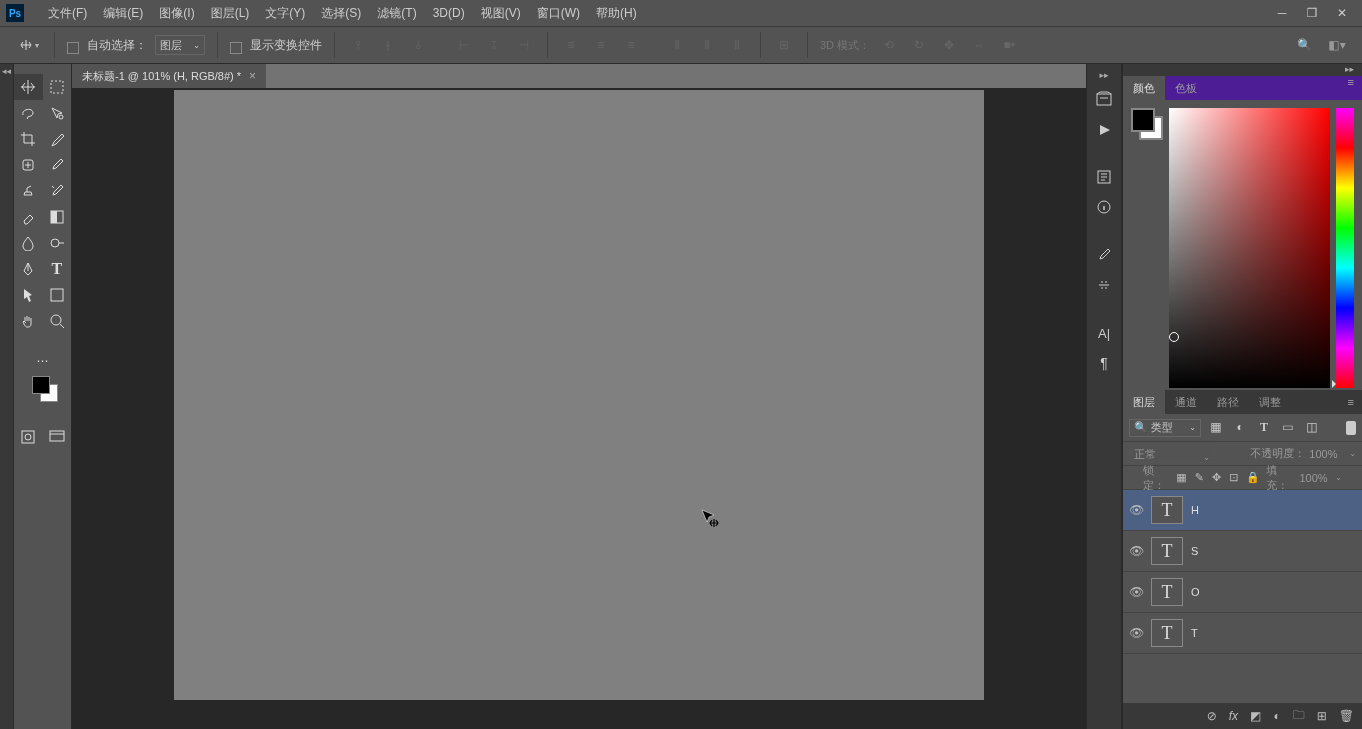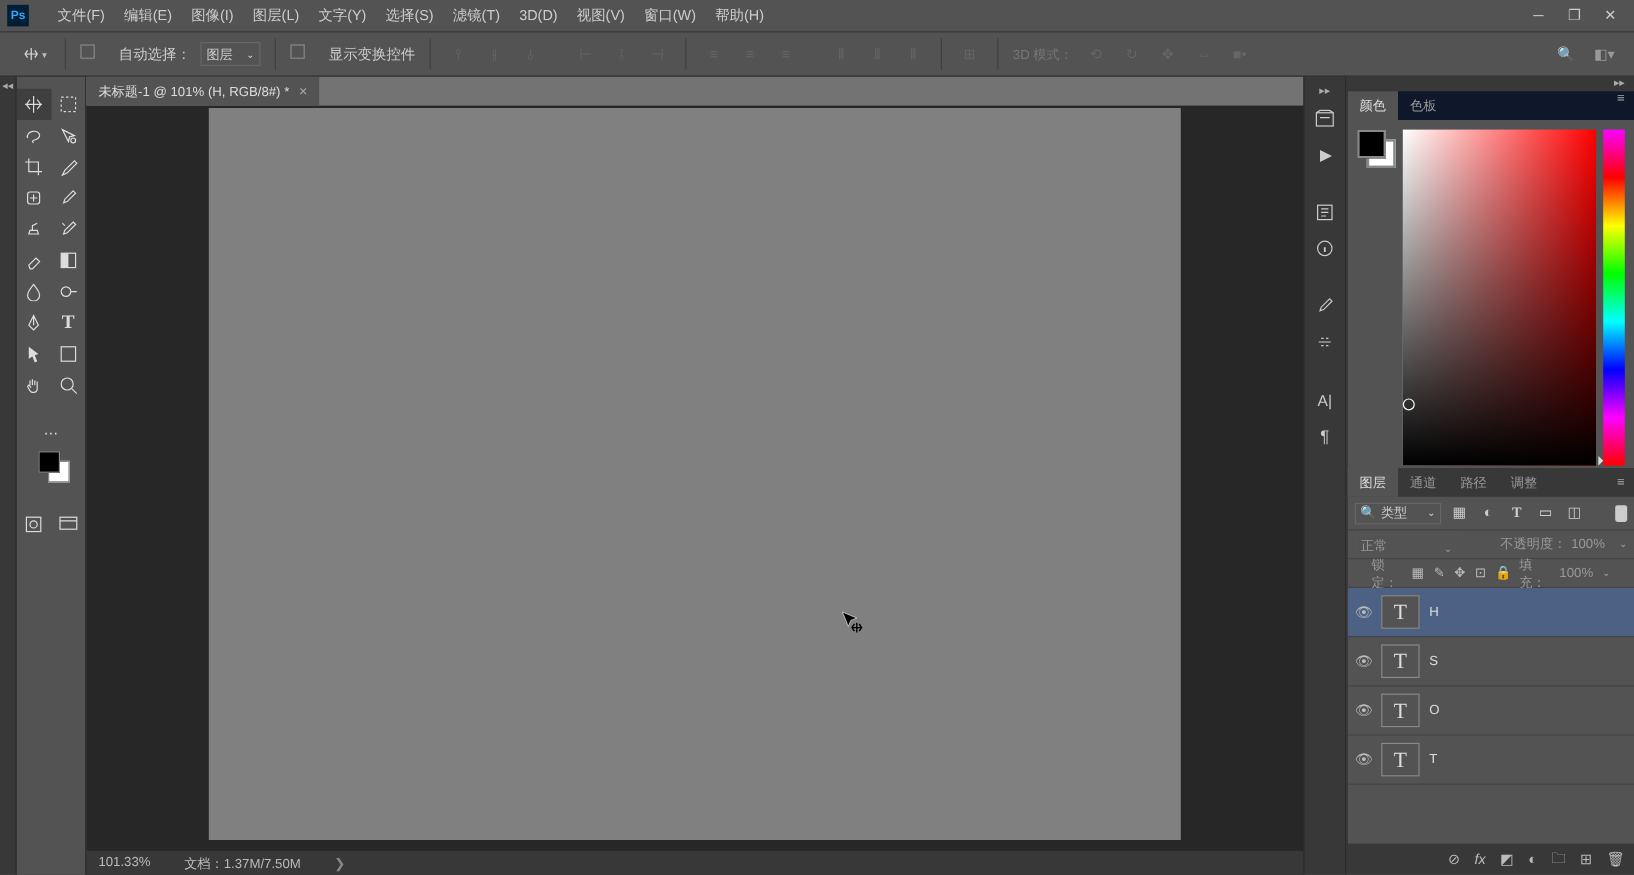--- a/index.html
+++ b/index.html
@@ -4,21 +4,21 @@
 <style>
 *{margin:0;padding:0;box-sizing:border-box;font-family:"Microsoft YaHei",sans-serif;user-select:none}
 body{background:#535353;width:1362px;height:729px;overflow:hidden;color:#ccc;font-size:12px}
 .menubar{height:26px;background:#535353;display:flex;align-items:center;padding:0 6px}
 .ps-logo{width:18px;height:18px;background:#001e36;color:#31a8ff;display:flex;align-items:center;justify-content:center;font-size:10px;font-weight:bold;margin-right:16px}
 .menu-item{padding:4px 8px;cursor:default}
 .window-controls{margin-left:auto;display:flex;gap:14px;padding-right:6px}
 .wc{width:16px;height:12px;display:flex;align-items:center;justify-content:center;color:#ccc}
 .optbar{height:38px;background:#535353;border-top:1px solid #383838;border-bottom:1px solid #2a2a2a;display:flex;align-items:center;padding:0 14px;gap:8px}
 .opt-tool{width:28px;height:22px;display:flex;align-items:center;justify-content:center;border:1px solid transparent}
-.opt-chk{display:flex;align-items:flex-start;gap:20px}
+.opt-chk{display:flex;align-items:flex-end;gap:8px}
 .opt-box{width:12px;height:12px;border:1px solid #888}
 .opt-select{width:50px;height:20px;border:1px solid #666;background:#535353;display:flex;align-items:center;justify-content:space-between;padding:0 4px;font-size:11px}
 .opt-divider{width:1px;height:26px;background:#404040;margin:0 4px}
 .opt-icon{width:22px;height:22px;display:flex;align-items:center;justify-content:center;color:#999}
 .opt-icon.dim{color:#666}
 .opt-search{margin-left:auto;display:flex;gap:10px}
 .main-area{display:flex;height:665px}
 .tool-collapse{width:14px;background:#383838;border-right:1px solid #2a2a2a;display:flex;justify-content:center;padding-top:2px;color:#aaa;font-size:9px}
 .toolbox{width:58px;background:#535353;display:flex;flex-direction:column;padding-top:10px;border-right:1px solid #2a2a2a}
 .tool-row{display:flex;height:26px}
@@ -36,21 +36,21 @@
 .canvas{width:810px;height:610px;background:#808080;position:relative;margin-top:-28px}
 .cursor-icon{position:absolute;left:628px;top:420px;pointer-events:none}
 .status-bar{position:absolute;bottom:0;left:0;right:0;height:20px;background:#383838;display:flex;align-items:center;padding:0 10px;gap:28px;font-size:11px;color:#bbb}
 .status-arrow{color:#888}
 .mid-strip{width:36px;background:#383838;border-left:1px solid #2a2a2a;border-right:1px solid #2a2a2a;display:flex;flex-direction:column;align-items:center;padding-top:6px;gap:4px}
 .mid-strip .collapse-handle{height:12px;color:#aaa;font-size:9px}
 .strip-icon{width:30px;height:26px;display:flex;align-items:center;justify-content:center;color:#ccc}
 .strip-gap{height:14px}
 .right-panels{width:240px;background:#535353;display:flex;flex-direction:column;border-left:1px solid #2a2a2a}
 .panel-collapse{height:12px;display:flex;justify-content:flex-end;padding-right:8px;color:#aaa;font-size:9px;background:#383838}
-.panel-tabs{height:24px;background:#0f172a;display:flex;}
+.panel-tabs{height:24px;background:#4c1d95;display:flex;}
 .panel-tab{padding:0 10px;height:24px;display:flex;align-items:center;font-size:11px;color:#999}
 .panel-tab.active{background:#535353;color:#ddd}
 .panel-menu{margin-left:auto;padding-right:8px;color:#aaa;font-size:11px}
 .color-body{padding:8px;display:flex;gap:6px;height:290px;position:relative}
 .color-swatches{width:32px;height:32px;position:relative;flex-shrink:0}
 .csw-fg{width:24px;height:24px;background:#000;border:2px solid #888;position:absolute;top:0;left:0;z-index:2}
 .csw-bg{width:24px;height:24px;background:#fff;border:2px solid #888;position:absolute;top:8px;left:8px}
 .color-field{flex:1;height:280px;position:relative;background:linear-gradient(to bottom,rgba(0,0,0,0),#000),linear-gradient(to right,#fff,#ff0000)}
 .color-cursor{width:10px;height:10px;border:1px solid #fff;border-radius:50%;position:absolute;left:0px;bottom:46px}
 .hue-strip{width:18px;height:280px;background:linear-gradient(to bottom,#ff00ff,#ff0000,#ffff00,#00ff00,#00ffff,#0000ff,#ff00ff,#ff0000);position:relative}
@@ -316,25 +316,20 @@
     </div>
     <div class="canvas-wrap">
       <div class="canvas"></div>
       <div class="cursor-icon">
         <svg width="22" height="22">
             <path d="M2 2l5 12 2-5 5-2z" fill="#000" stroke="#fff" stroke-width="0.5"></path>
             <path d="M14 11v8M10 15h8M12 12l-2 3 2 3M16 12l2 3-2 3" stroke="#000" fill="none" stroke-width="1.2"></path>
           </svg>
       </div>
     </div>
-    <div class="status-bar">
-      <span>101.33%</span>
-      <span>文档：1.37M/7.50M</span>
-      <span class="status-arrow">❯</span>
-    </div>
   </div>
 
   <div class="mid-strip">
     <div class="collapse-handle">▸▸</div>
     <div class="strip-icon">
         <svg width="18" height="16">
           <rect x="2" y="3" width="14" height="11" stroke="#ccc" fill="none"></rect>
           <path d="M2 3l3-2h8l3 2M5 7h8" stroke="#ccc" fill="none"></path>
         </svg>
       </div>

